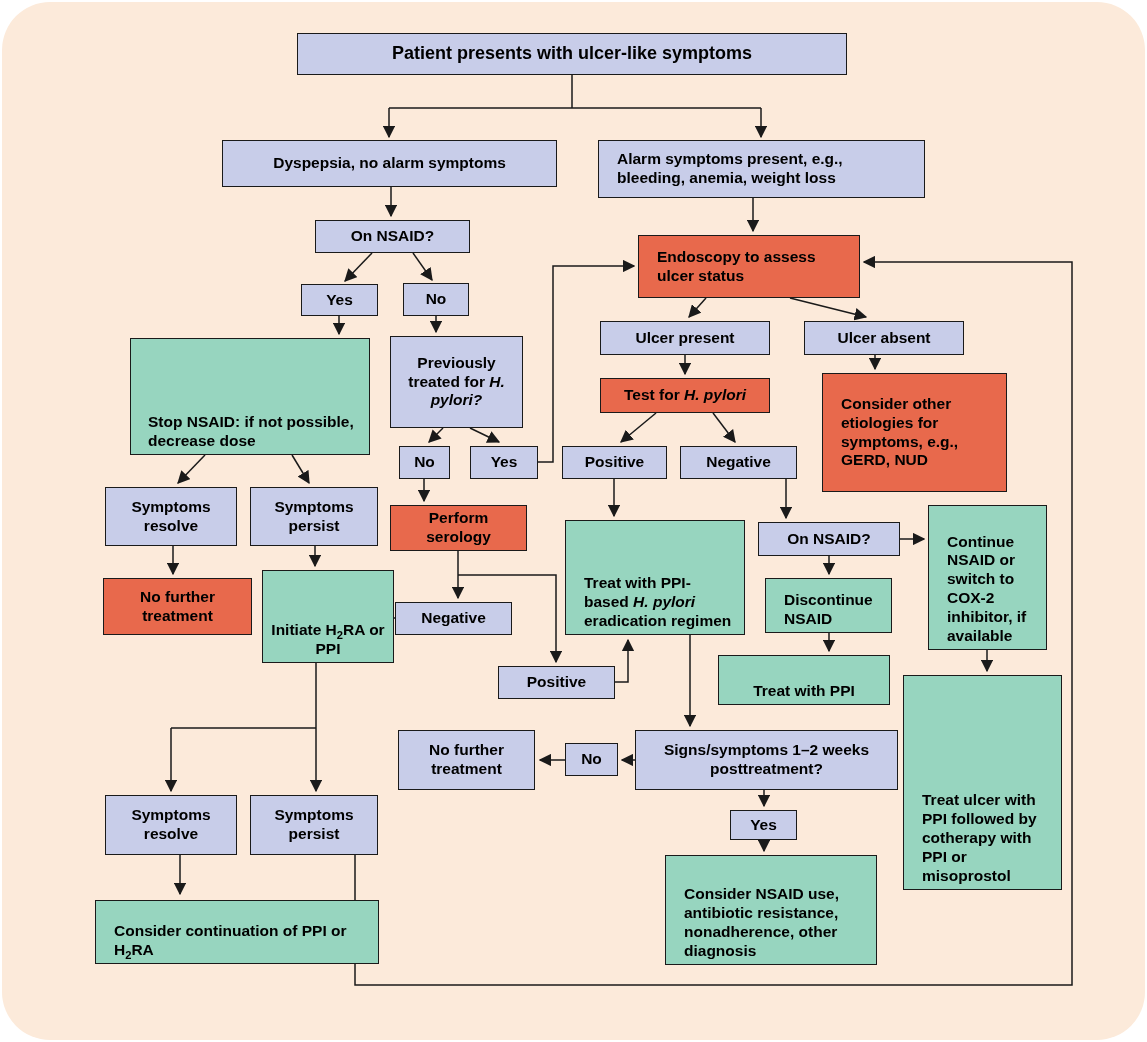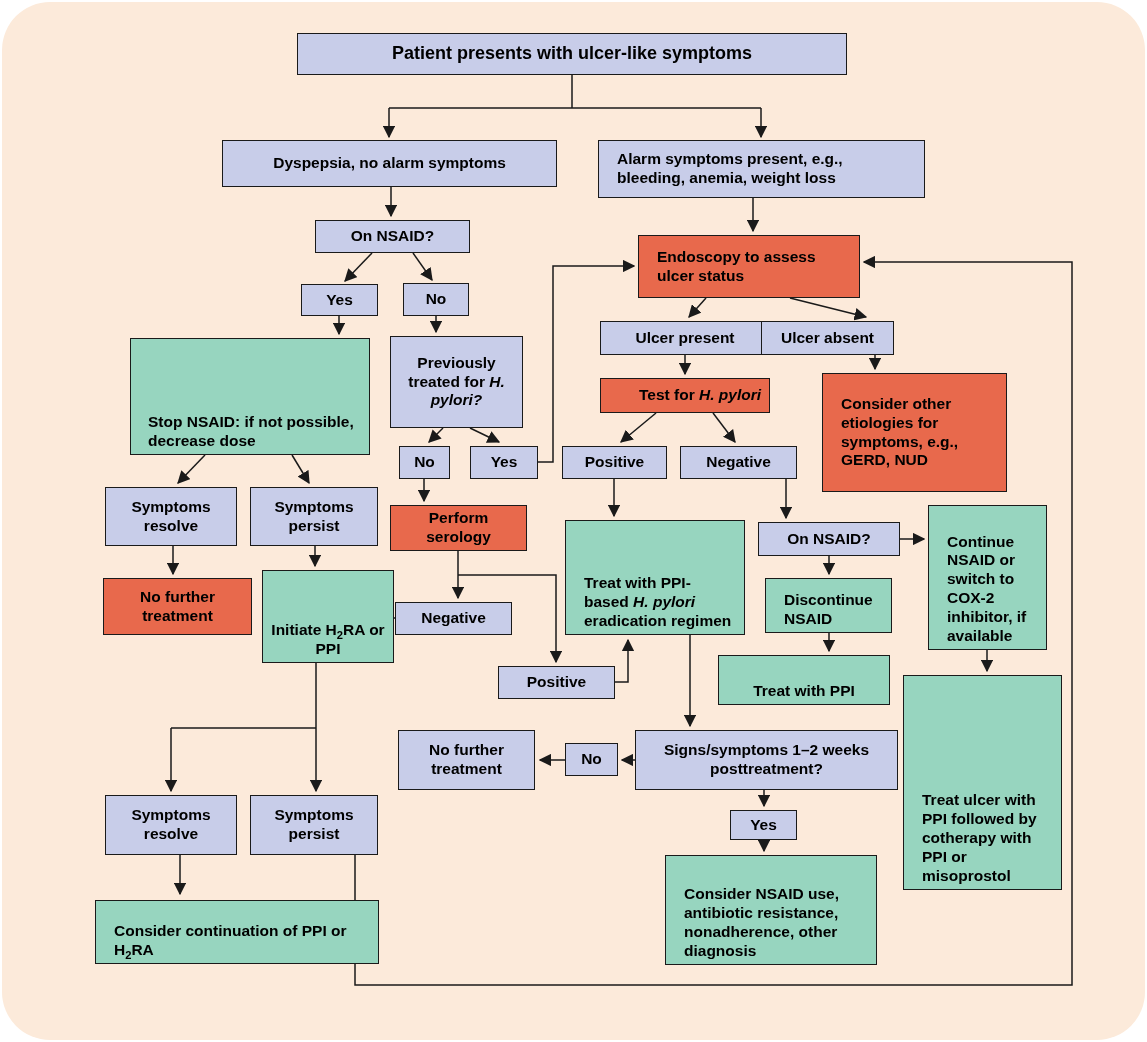--- a/index.html
+++ b/index.html
@@ -11,21 +11,21 @@
   .node {
     position:absolute; box-sizing:border-box;
     border:1.4px solid #1a1a1a;
     display:flex; align-items:center; justify-content:center;
     text-align:center; font-size:15.5px; line-height:1.22;
     padding:3px 8px;
     font-weight:bold;
   }
   .node.l { justify-content:flex-start; text-align:left; padding-left:18px; padding-right:9px; }
   .lav { background:#c8cde9; }
-  .red { background:#e8694c;justify-content:flex-end; }
+  .red { background:#e8694c; }
   .grn { background:#97d5bf;align-items:flex-end; }
   .title-box { font-size:18px; }
   sub { font-size:0.72em; line-height:0; }
 </style>
 </head>
 <body>
 
 <div class="canvas">
   <div class="mat"></div>
 
@@ -116,21 +116,21 @@
   </div>
 
   <div class="node lav" style="left:390px;top:336px;width:133px;height:92px">
     <span><span>Previously treated for </span><i>H. pylori?</i></span>
   </div>
 
   <div class="node lav" style="left:600px;top:321px;width:170px;height:34px">
     <span>Ulcer present</span>
   </div>
 
-  <div class="node lav" style="left:761px;top:321px;width:133px;height:34px">
+  <div class="node lav" style="left:804px;top:321px;width:160px;height:34px">
     <span>Ulcer absent</span>
   </div>
 
   <div class="node red" style="left:600px;top:378px;width:170px;height:35px">
     <span><span>Test for </span><i>H. pylori</i></span>
   </div>
 
   <div class="node red l" style="left:822px;top:373px;width:185px;height:119px">
     <span>Consider other etiologies for symptoms, e.g., GERD, NUD</span>
   </div>

